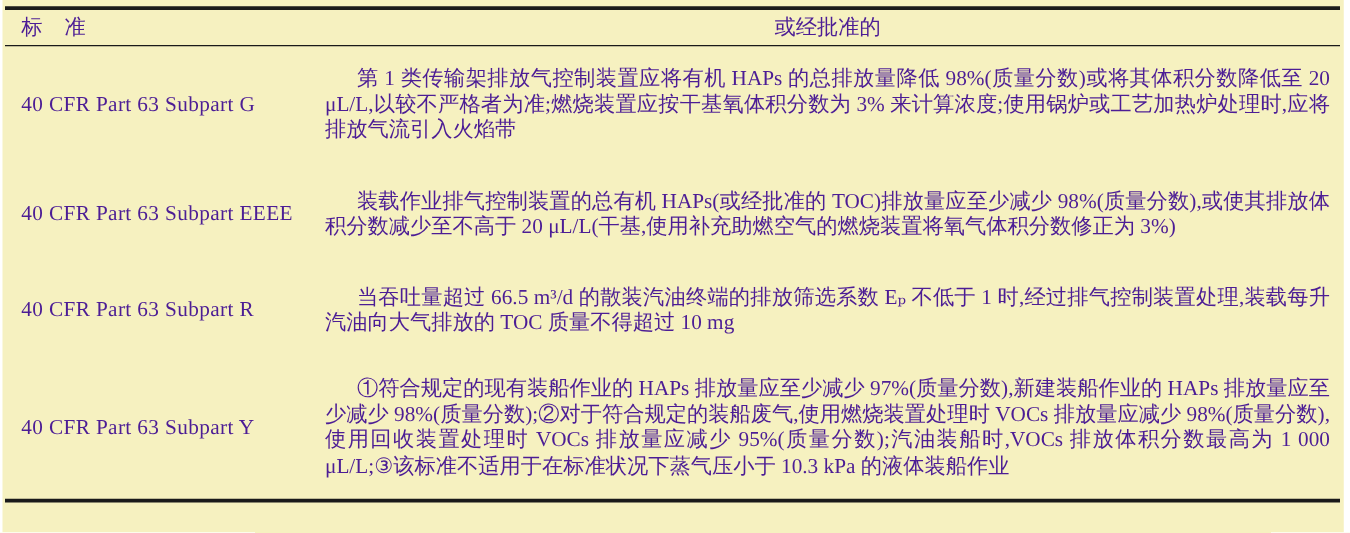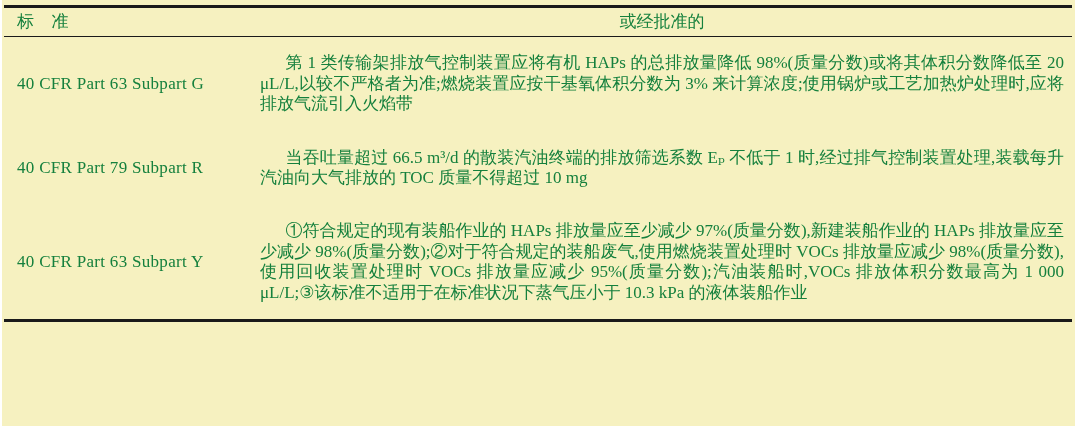--- a/index.html
+++ b/index.html
@@ -7,21 +7,21 @@
     padding: 0;
     background: #ffffff;
   }
   .page {
     position: relative;
     width: 1080px;
     height: 426px;
     background: #ffffff;
     overflow: hidden;
     font-family: "Liberation Serif", "DejaVu Serif", serif;
-    color: #15803d;
+    color: #4c1d95;
   }
   .sheet {
     position: absolute;
     left: 2px;
     top: 0;
     width: 1073px;
     height: 426px;
     background: #f6f1c0;
   }
   .tbl {
@@ -82,23 +82,29 @@
       </div>
 
 
       <div class="row h-g">
         <div class="cell std">40 CFR Part 63 Subpart G</div>
         <div class="cell ctl">
           <p class="para">第 1 类传输架排放气控制装置应将有机 HAPs 的总排放量降低 98%(质量分数)或将其体积分数降低至 20 μL/L,以较不严格者为准;燃烧装置应按干基氧体积分数为 3% 来计算浓度;使用锅炉或工艺加热炉处理时,应将排放气流引入火焰带</p>
         </div>
       </div>
 
+      <div class="row h-eeee">
+        <div class="cell std">40 CFR Part 63 Subpart EEEE</div>
+        <div class="cell ctl">
+          <p class="para">装载作业排气控制装置的总有机 HAPs(或经批准的 TOC)排放量应至少减少 98%(质量分数),或使其排放体积分数减少至不高于 20 μL/L(干基,使用补充助燃空气的燃烧装置将氧气体积分数修正为 3%)</p>
+        </div>
+      </div>
 
       <div class="row h-r">
-        <div class="cell std">40 CFR Part 79 Subpart R</div>
+        <div class="cell std">40 CFR Part 63 Subpart R</div>
         <div class="cell ctl">
           <p class="para">当吞吐量超过 66.5 m³/d 的散装汽油终端的排放筛选系数 Eₚ 不低于 1 时,经过排气控制装置处理,装载每升汽油向大气排放的 TOC 质量不得超过 10 mg</p>
         </div>
       </div>
 
       <div class="row h-y">
         <div class="cell std">40 CFR Part 63 Subpart Y</div>
         <div class="cell ctl">
           <p class="para">①符合规定的现有装船作业的 HAPs 排放量应至少减少 97%(质量分数),新建装船作业的 HAPs 排放量应至少减少 98%(质量分数);②对于符合规定的装船废气,使用燃烧装置处理时 VOCs 排放量应减少 98%(质量分数),使用回收装置处理时 VOCs 排放量应减少 95%(质量分数);汽油装船时,VOCs 排放体积分数最高为 1 000 μL/L;③该标准不适用于在标准状况下蒸气压小于 10.3 kPa 的液体装船作业</p>
         </div>

